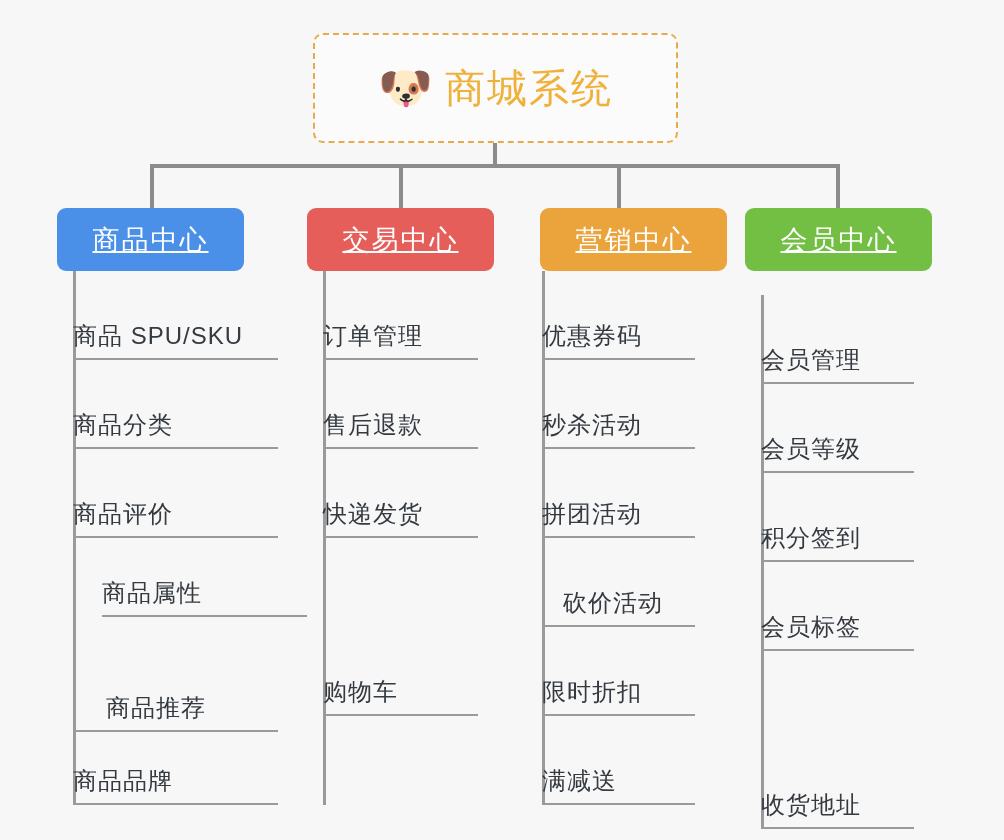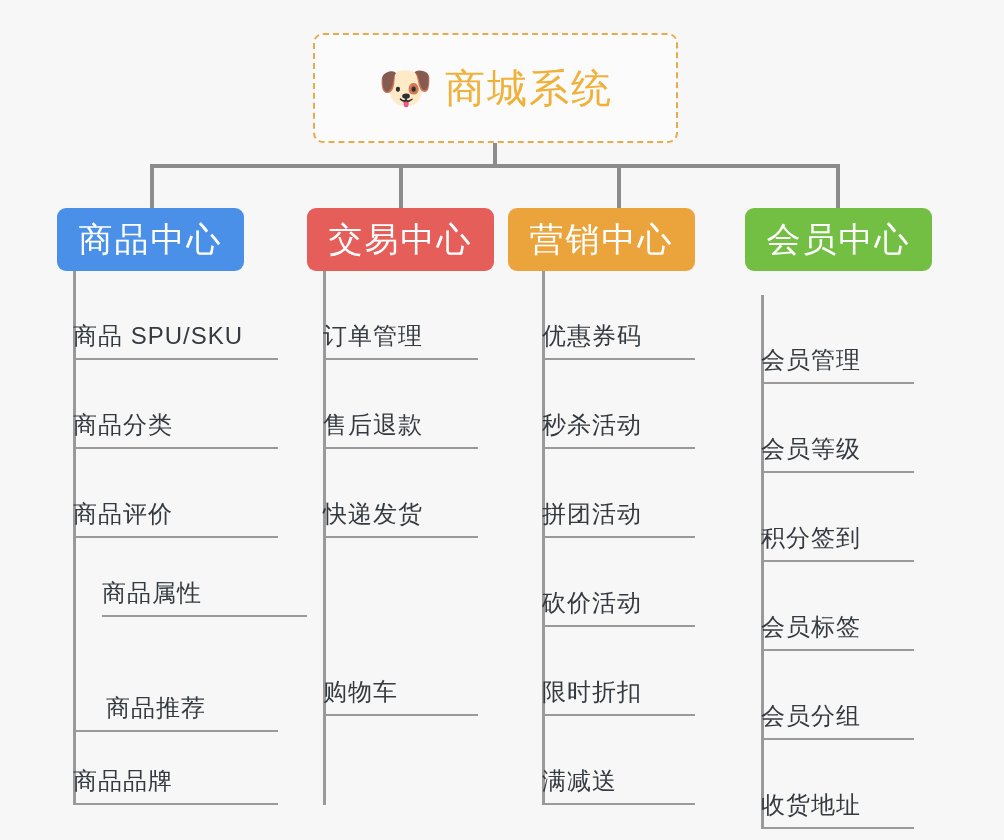--- a/index.html
+++ b/index.html
@@ -44,23 +44,24 @@
   .cat-box{
     position:absolute;
     top:208px;
     width:187px;height:63px;
     border-radius:9px;
     display:flex;align-items:center;justify-content:center;
     box-sizing:border-box;
   }
   .cat-label{
     color:#ffffff;
-    font-size:34px;
+    font-size:27px;
     letter-spacing:2px;
     white-space:nowrap;
+    text-decoration:underline;
   }
 
   
   .leaf-col{
     position:absolute;
     top:271px;
   }
   .leaf-spine{
     position:absolute;
     left:0;top:0;
@@ -138,35 +139,35 @@
         <div class="leaf-item" style="top: 89px; width: 155px;">
           <span class="leaf-label">售后退款</span>
         </div>
         <div class="leaf-item" style="top: 178px; width: 155px;">
           <span class="leaf-label">快递发货</span>
         </div>
         <div class="leaf-item" style="top: 356px; width: 155px;">
           <span class="leaf-label">购物车</span>
         </div>
       </div>
-      <div class="cat-box" style="left: 508px; background: rgb(235, 164, 60);">
+      <div class="cat-box" style="left: 540px; background: rgb(235, 164, 60);">
         <span class="cat-label">营销中心</span>
       </div>
       <div class="leaf-col" style="left: 542px; width: 153px; height: 534px;">
         <div class="leaf-spine" style="height: 534px;"></div>
         <div class="leaf-item" style="top: 0px; width: 153px;">
           <span class="leaf-label">优惠券码</span>
         </div>
         <div class="leaf-item" style="top: 178px; width: 153px;">
           <span class="leaf-label">拼团活动</span>
         </div>
         <div class="leaf-item" style="top: 89px; width: 153px;">
           <span class="leaf-label">秒杀活动</span>
         </div>
-        <div class="leaf-item" style="top: 267px; width: 153px;">
+        <div class="leaf-item" style="top: 267px; width: 153px; padding-left: 21px;">
           <span class="leaf-label">砍价活动</span>
         </div>
         <div class="leaf-item" style="top: 356px; width: 153px;">
           <span class="leaf-label">限时折扣</span>
         </div>
         <div class="leaf-item" style="top: 445px; width: 153px;">
           <span class="leaf-label">满减送</span>
         </div>
       </div>
       <div class="cat-box" style="left: 745px; background: rgb(114, 191, 68);">
@@ -179,22 +180,19 @@
         </div>
         <div class="leaf-item" style="top: 89px; width: 153px;">
           <span class="leaf-label">会员等级</span>
         </div>
         <div class="leaf-item" style="top: 178px; width: 153px;">
           <span class="leaf-label">积分签到</span>
         </div>
         <div class="leaf-item" style="top: 267px; width: 153px;">
           <span class="leaf-label">会员标签</span>
         </div>
-        <div class="leaf-item" style="top: 356px; width: 153px;">
-          <span class="leaf-label">会员分组</span>
-        </div>
         <div class="leaf-item" style="top: 445px; width: 153px;">
           <span class="leaf-label">收货地址</span>
         </div>
       </div>
     </div>
 
 </div>
 
 </body></html>

